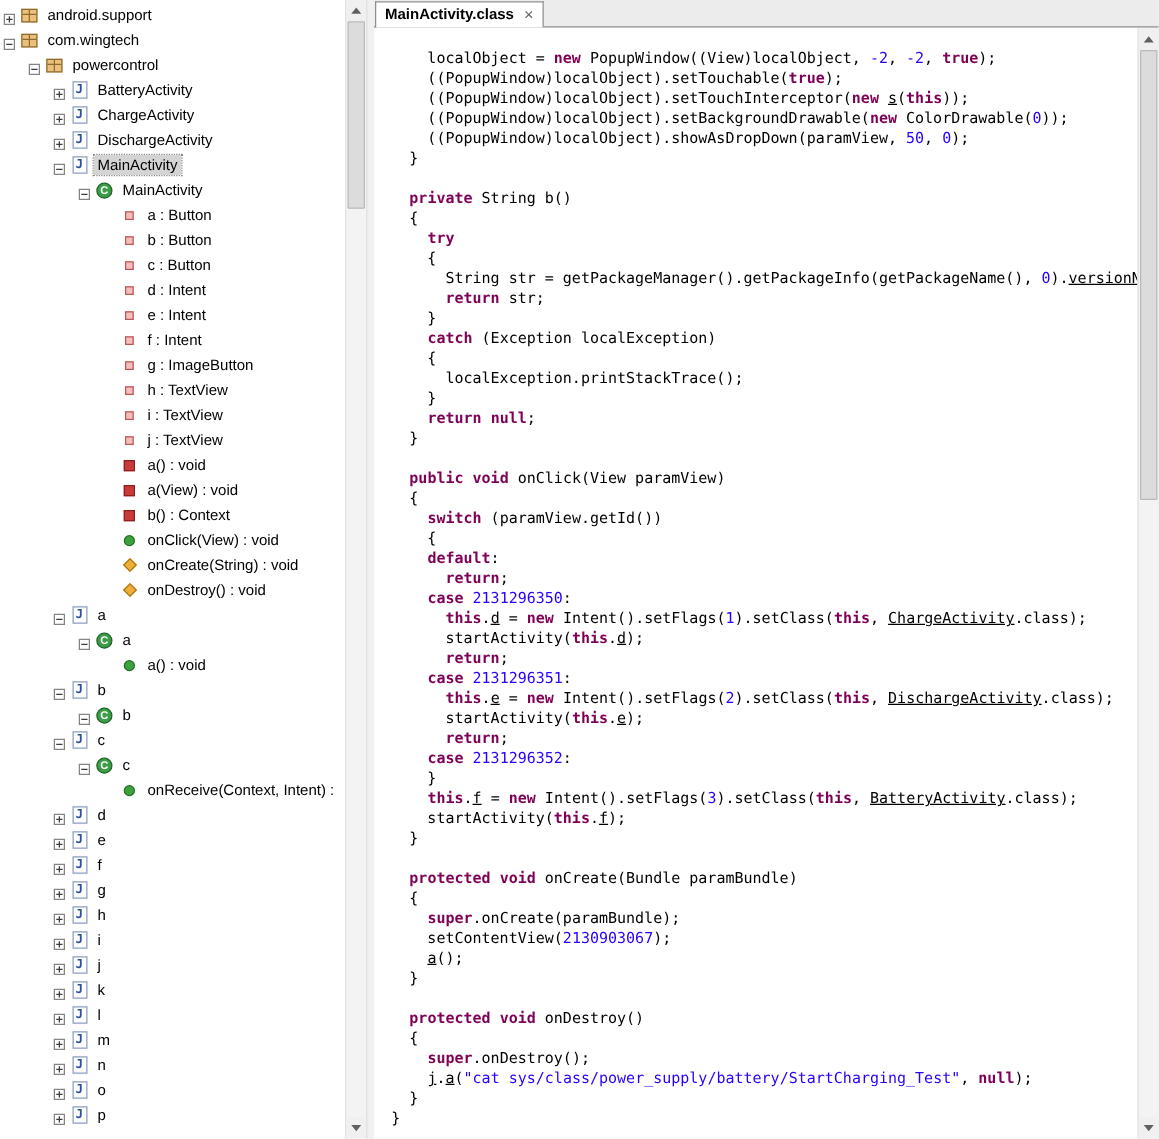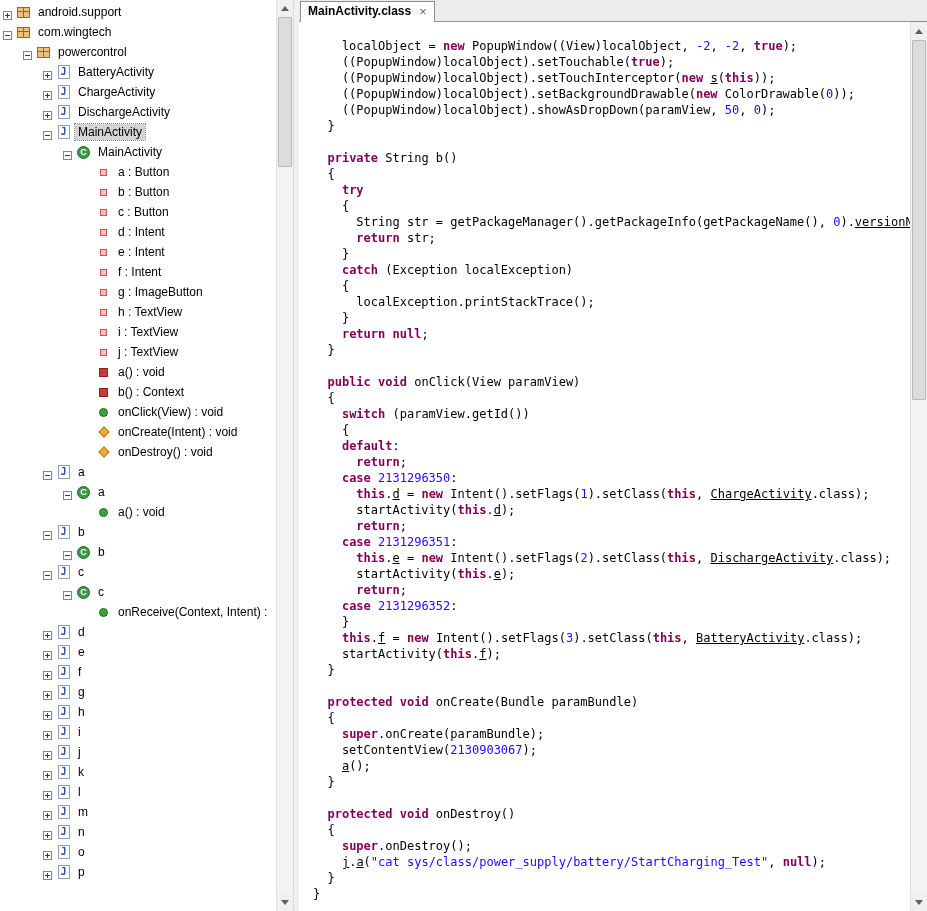--- a/index.html
+++ b/index.html
@@ -253,20 +253,31 @@
         </div>
         <div class="trow">
           <span class="tindent"></span>
           <span class="tindent"></span>
           <span class="tindent"></span>
           <span class="tindent"></span>
           <span class="exp-gap"></span>
           <span class="ico">
             <span class="ic-mpriv"></span>
           </span>
+          <span class="tlabel">a(View) : void</span>
+        </div>
+        <div class="trow">
+          <span class="tindent"></span>
+          <span class="tindent"></span>
+          <span class="tindent"></span>
+          <span class="tindent"></span>
+          <span class="exp-gap"></span>
+          <span class="ico">
+            <span class="ic-mpriv"></span>
+          </span>
           <span class="tlabel">b() : Context</span>
         </div>
         <div class="trow">
           <span class="tindent"></span>
           <span class="tindent"></span>
           <span class="tindent"></span>
           <span class="tindent"></span>
           <span class="exp-gap"></span>
           <span class="ico">
             <span class="ic-mpub"></span>
@@ -275,21 +286,21 @@
         </div>
         <div class="trow">
           <span class="tindent"></span>
           <span class="tindent"></span>
           <span class="tindent"></span>
           <span class="tindent"></span>
           <span class="exp-gap"></span>
           <span class="ico">
             <span class="ic-mprot"></span>
           </span>
-          <span class="tlabel">onCreate(Intent) : void</span>
+          <span class="tlabel">onCreate(String) : void</span>
         </div>
         <div class="trow">
           <span class="tindent"></span>
           <span class="tindent"></span>
           <span class="tindent"></span>
           <span class="tindent"></span>
           <span class="exp-gap"></span>
           <span class="ico">
             <span class="ic-mprot"></span>
           </span>

